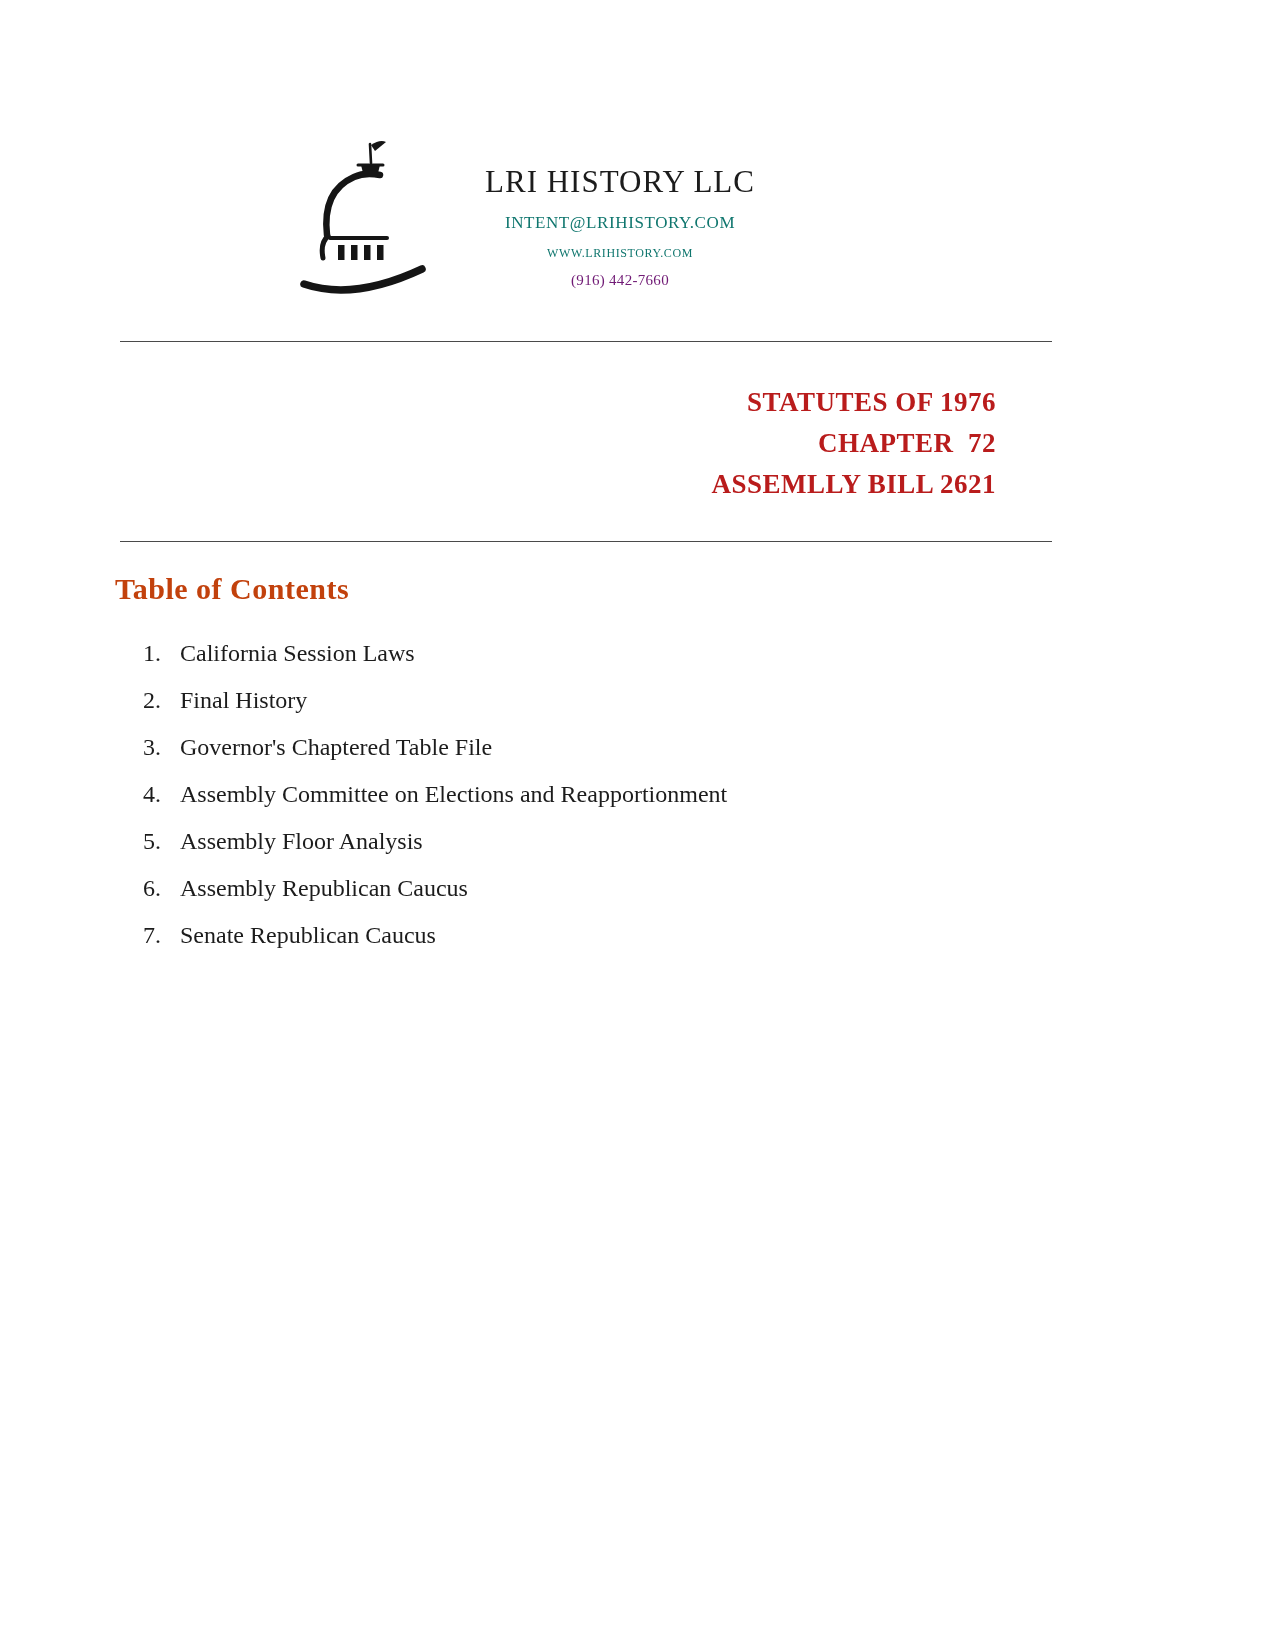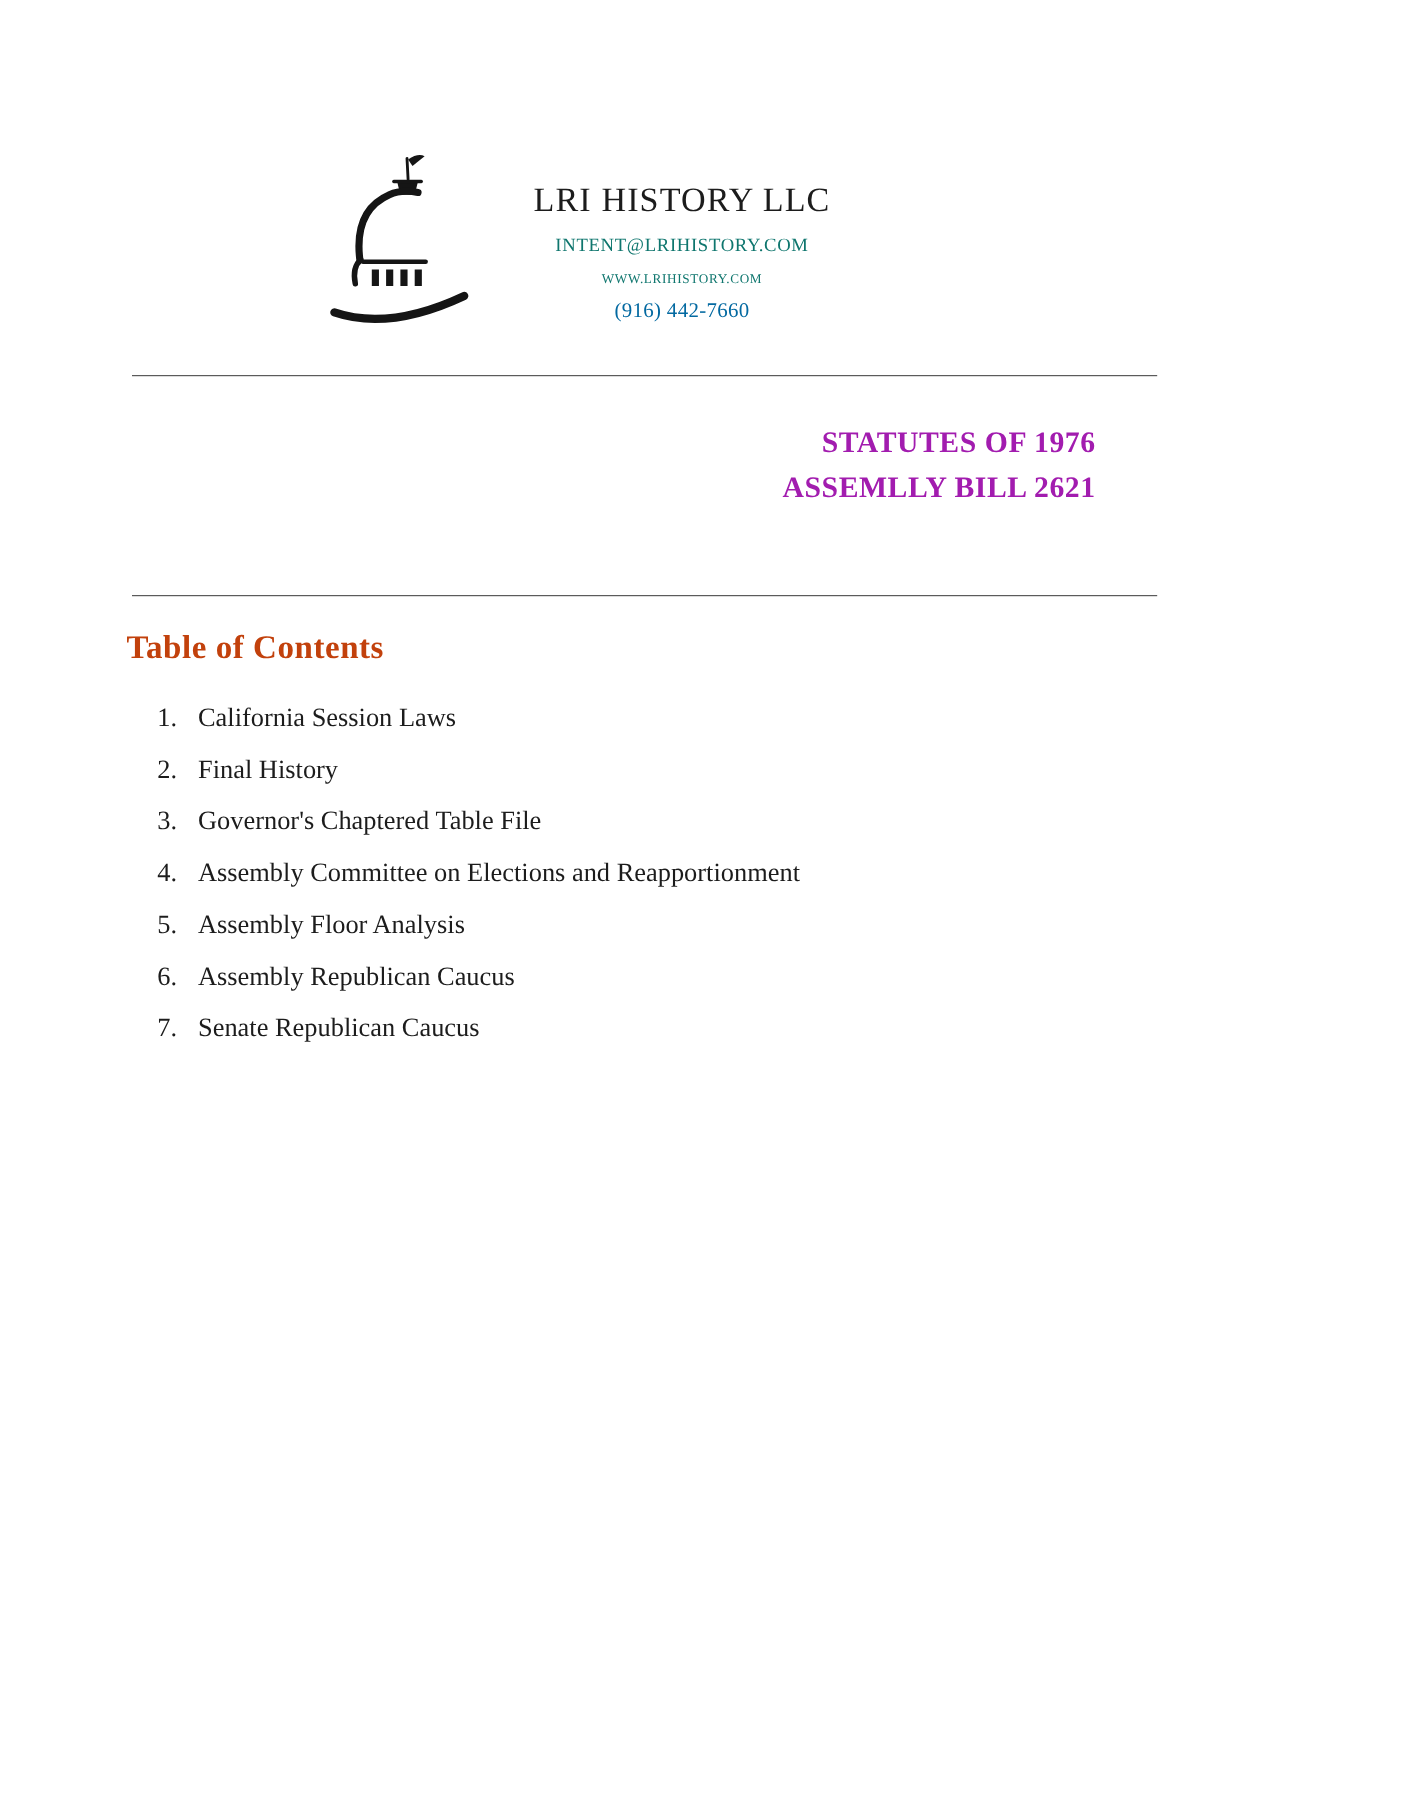--- a/index.html
+++ b/index.html
@@ -44,24 +44,24 @@
     font-size:17px;
     letter-spacing:0.6px;
     margin-top:13px;
     color:#0f766e;
     white-space:pre-wrap;
   }
   .contact-line.small {
     font-size:12px;
   }
   .phone-line {
-    font-size:19px;
+    font-size:15px;
     margin-top:11px;
     letter-spacing:0.3px;
-    color:#0369a1;
+    color:#701a75;
   }
 
   
   .rule {
     position:absolute;
     left:120px;
     width:932px;
     border:none;
     border-top:1.6px solid #4a4a4a;
   }
@@ -73,21 +73,21 @@
     position:absolute;
     top:366px;
     left:120px;
     width:932px;
     text-align:right;
     padding-right:56px;
   }
   .title-line {
     font-size:27px;
     font-weight:bold;
-    color:#a21caf;
+    color:#b91c1c;
     line-height:41px;
     letter-spacing:0.5px;
     white-space:pre-wrap;
   }
 
   
   .toc-heading {
     position:absolute;
     top:556px;
     left:115px;
@@ -153,20 +153,21 @@
       <div class="contact-line small">WWW.LRIHISTORY.COM</div>
       <div class="phone-line">(916) 442-7660</div>
     </div>
   </div>
 
   <hr class="rule rule-1">
   <hr class="rule rule-2">
 
   <div class="title-block">
     <div class="title-line">STATUTES OF 1976</div>
+    <div class="title-line">CHAPTER  72</div>
     <div class="title-line">ASSEMLLY BILL 2621</div>
   </div>
 
   <div class="toc-heading">Table of Contents</div>
 
   <div class="toc-list">
     <div class="toc-item">
       <span class="toc-num">1.</span>
       <span class="toc-label">California Session Laws</span>
     </div>

